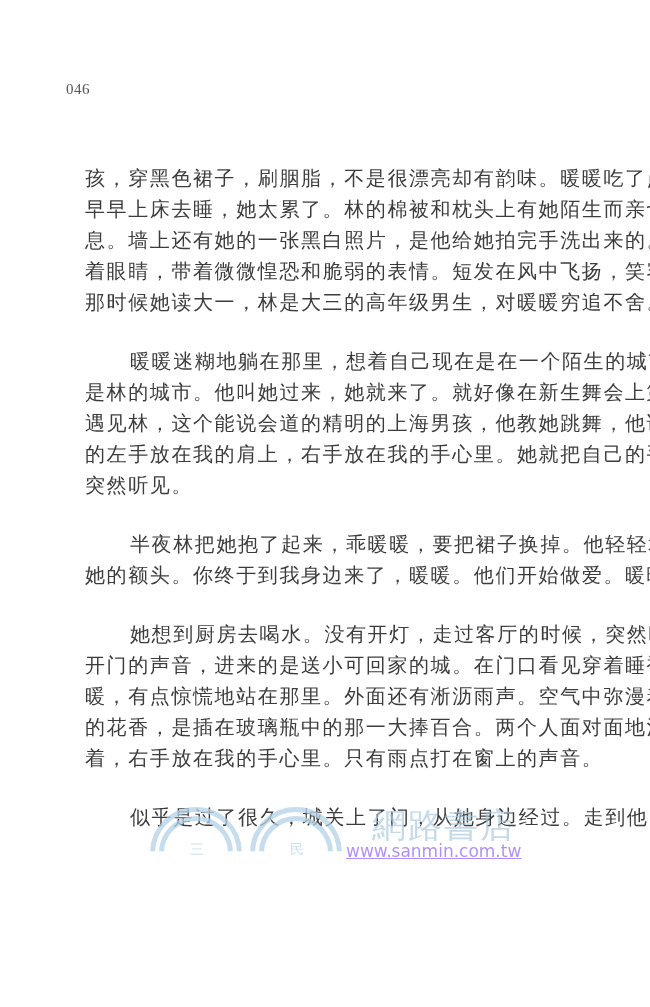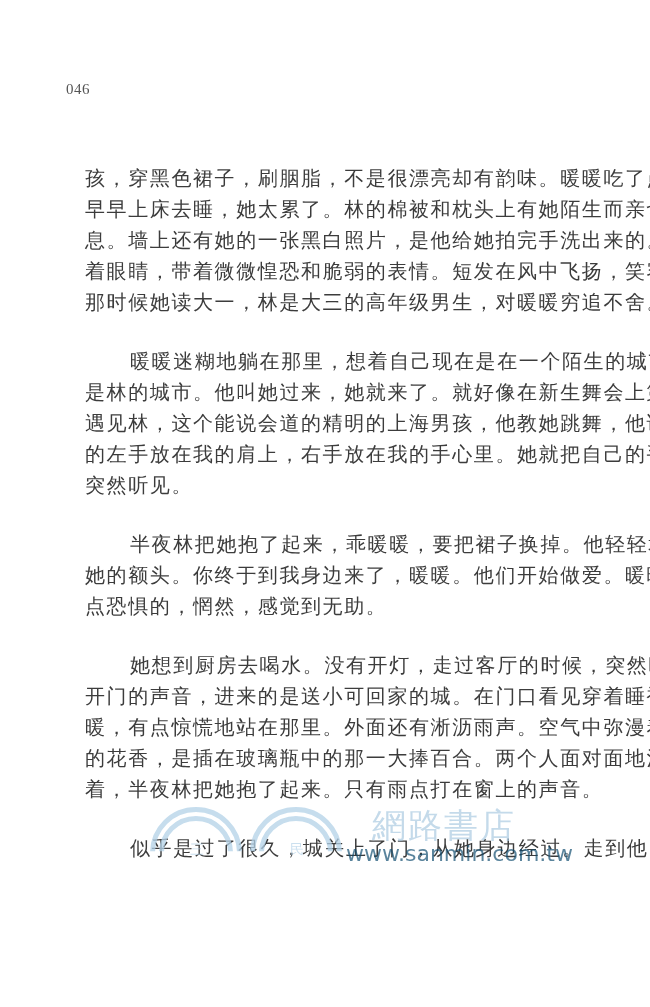--- a/index.html
+++ b/index.html
@@ -80,23 +80,24 @@
       font-size: 34px;
       color: #a9c9e0;
       letter-spacing: 2px;
       white-space: nowrap;
     }
     .wm-url {
       position: absolute;
       left: 196px;
       top: 36px;
       font-family: "DejaVu Sans", sans-serif;
-      font-size: 22px;
-      color: #0c4a6e;
+      font-size: 17px;
+      color: #8b5cf6;
       white-space: nowrap;
+      text-decoration: underline;
     }
     .wm-title, .wm-url, .wm-char { opacity: 0.9; }
   </style>
 </head>
 <body>
 
 <div class="page-number">046</div>
 
 <div class="body-text">
   <p class="para">
@@ -109,28 +110,27 @@
   <p class="para indent" style="text-indent: 0px;">
     <span class="line" style="padding-left: 45px;">暖暖迷糊地躺在那里，想着自己现在是在一个陌生的城市里，</span>
     <span class="line" style="text-indent:0">是林的城市。他叫她过来，她就来了。就好像在新生舞会上第一次</span>
     <span class="line">遇见林，这个能说会道的精明的上海男孩，他教她跳舞，他说把你</span>
     <span class="line">的左手放在我的肩上，右手放在我的手心里。她就把自己的手放在</span>
     <span class="line">突然听见。</span>
   </p>
   <p class="para indent" style="text-indent: 0px;">
     <span class="line" style="padding-left: 45px;">半夜林把她抱了起来，乖暖暖，要把裙子换掉。他轻轻地亲吻</span>
     <span class="line">她的额头。你终于到我身边来了，暖暖。他们开始做爱。暖暖是有</span>
-    <span class="line">点恐惧的，惘然，感觉到无助。</span>
   </p>
   <p class="para indent" style="text-indent: 0px;">
     <span class="line" style="padding-left: 45px;">她想到厨房去喝水。没有开灯，走过客厅的时候，突然听见</span>
     <span class="line">开门的声音，进来的是送小可回家的城。在门口看见穿着睡裙的暖</span>
     <span class="line">暖，有点惊慌地站在那里。外面还有淅沥雨声。空气中弥漫着清幽</span>
     <span class="line">的花香，是插在玻璃瓶中的那一大捧百合。两个人面对面地注视</span>
-    <span class="line">着，半夜林把她抱了起来。只有雨点打在窗上的声音。</span>
+    <span class="line">着，右手放在我的手心里。只有雨点打在窗上的声音。</span>
   </p>
   <p class="para indent" style="text-indent: 0px;">
     <span class="line" style="padding-left: 45px;">似乎是过了很久，城关上了门，从她身边经过。走到他自己的</span>
   </p>
 </div>
 
 <div class="watermark">
   <div class="wm-arch a1"></div>
   <div class="wm-arch a2"></div>
   <span class="wm-char c1">三</span>

